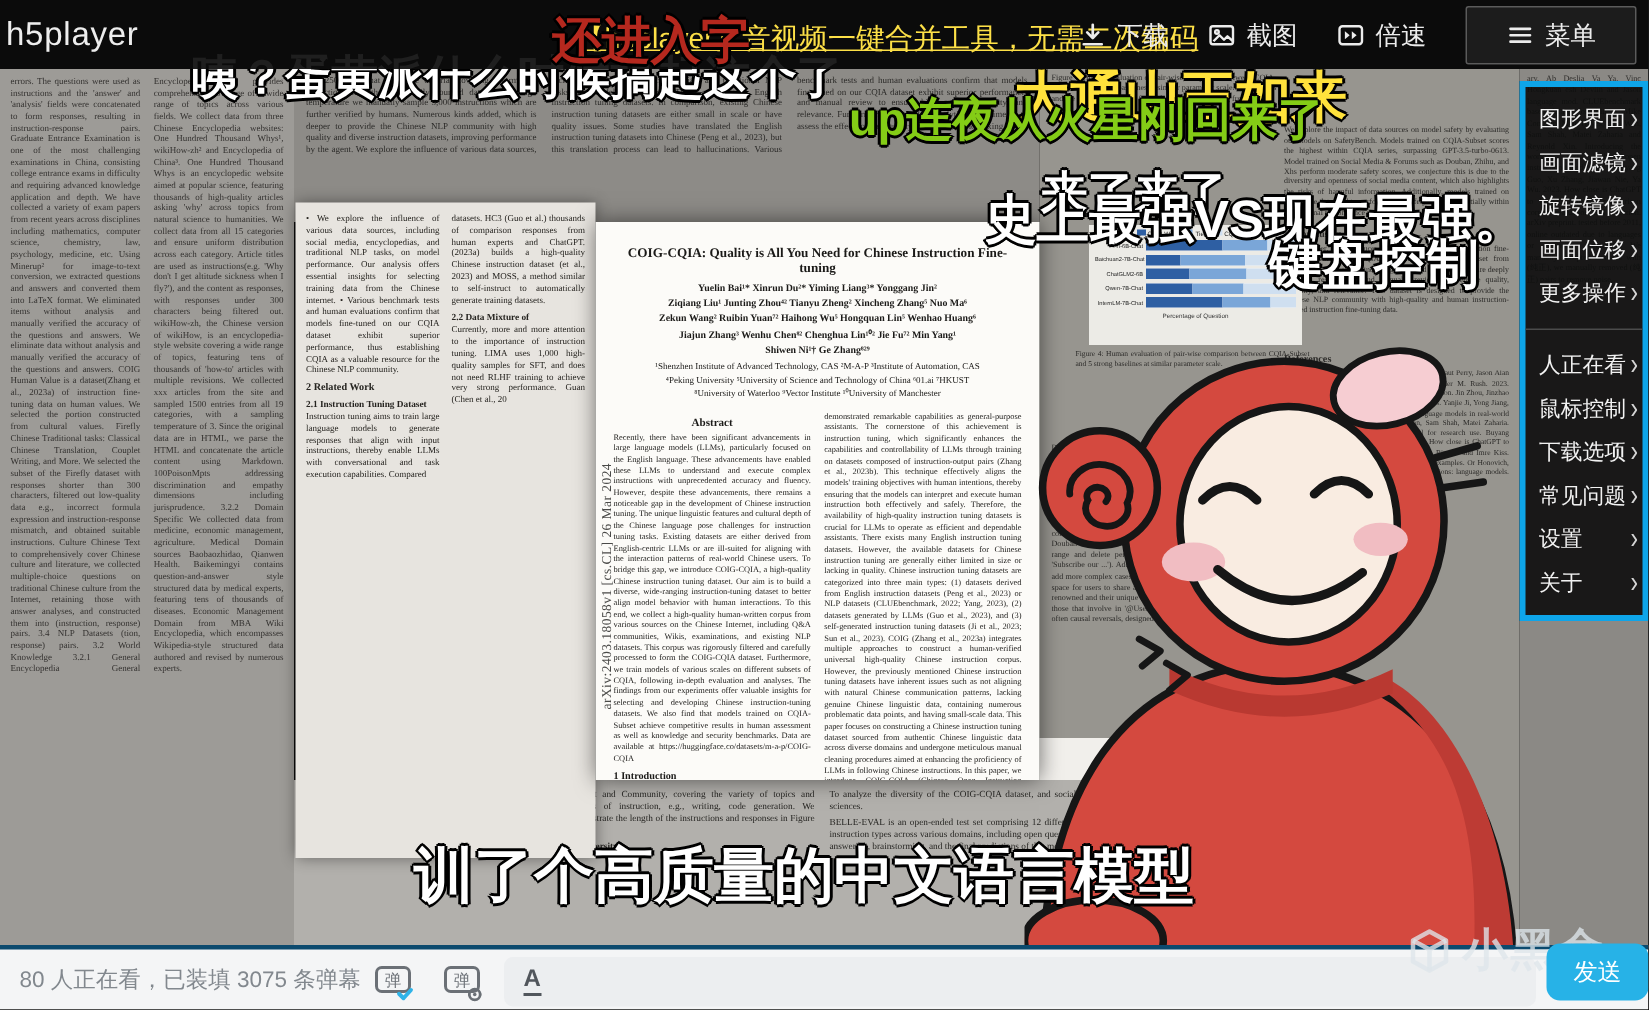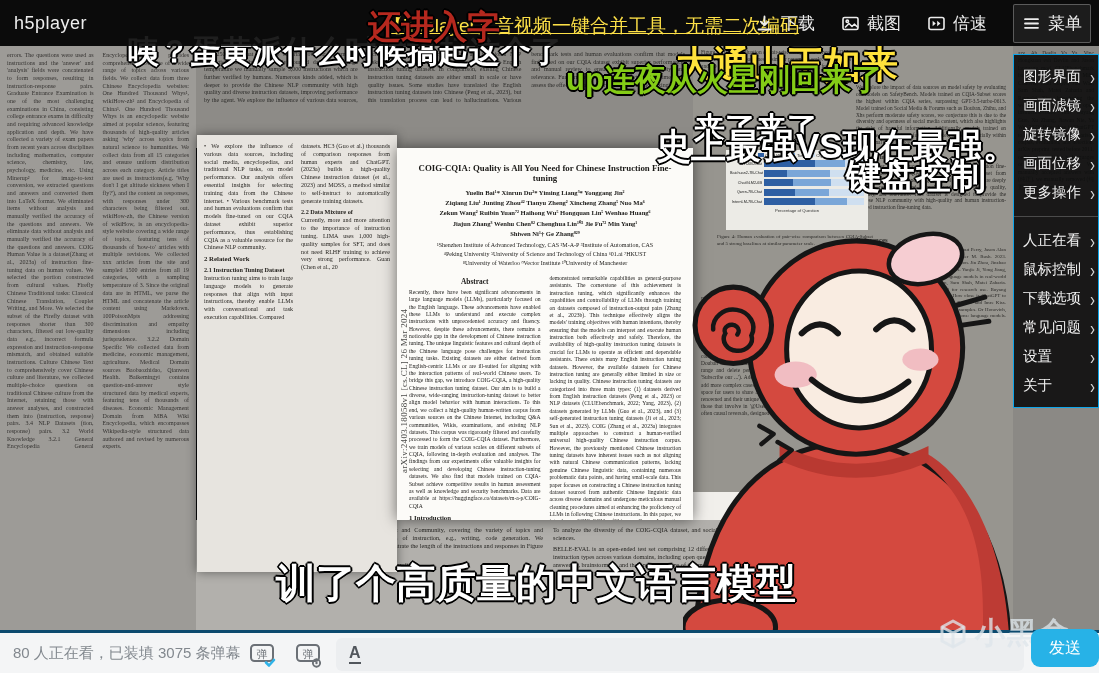--- a/index.html
+++ b/index.html
@@ -75,31 +75,31 @@
   .dm3{left:676px;top:40px;font-size:37px;}
   .dm4{left:566px;top:59px;font-size:31px;}
   .dm5{left:694px;top:108px;font-size:31px;}
   .dm6{left:656px;top:123px;font-size:35px;}
   .dm7{left:846px;top:153px;font-size:35px;}
   .dm8{left:276px;top:556px;font-size:40px;}
 
   
   .top-bar{position:absolute;left:0;top:0;width:100%;height:46px;background:rgba(12,12,12,0.92);
            z-index:10;display:flex;align-items:center;}
-  .brand{margin-left:14px;font-size:18px;color:#ededed;letter-spacing:0.5px;}
+  .brand{margin-left:4px;font-size:22px;color:#ededed;letter-spacing:0.5px;}
   .vtitle{position:absolute;left:384px;top:13px;font-size:19px;color:#fde047;text-decoration:underline;}
   .tb-actions{position:absolute;right:8px;top:0;height:46px;display:flex;align-items:center;gap:26px;justify-content:flex-end;}
   .tb-btn{display:flex;align-items:center;gap:7px;color:#ececec;font-size:17px;cursor:pointer;}
   .tb-btn svg{width:19px;height:19px;display:block;}
   .menu-btn{border:1px solid rgba(255,255,255,0.28);background:rgba(255,255,255,0.07);
-            padding:7px 8px;border-radius:2px;}
+            padding:7px 26px;border-radius:2px;}
 
   
   .menu-panel{position:absolute;left:1013px;top:54px;width:86px;z-index:10;
-              background:rgba(12,12,12,0.9);border:1px solid #0ea5e9;padding:7px 0;box-sizing:border-box;}
+              background:rgba(12,12,12,0.9);border:4px solid #0ea5e9;padding:7px 0;box-sizing:border-box;}
   .menu-item{height:29px;display:flex;align-items:center;justify-content:space-between;
              padding:0 3px 0 9px;color:#f2f2f2;font-size:14.5px;cursor:pointer;white-space:nowrap;}
   .menu-item .chev{color:#d5d5d5;font-size:15px;transform:scaleY(1.35);margin-left:1px;}
   .menu-divider{border-top:1px solid #4b4b4b;margin:9px 0;}
 
   
   .bottom-bar{position:absolute;left:0;top:630px;width:100%;height:43px;background:#f4f5f6;
               border-top:3px solid #0c4a6e;z-index:7;}
   .status{position:absolute;left:13px;top:11px;font-size:15px;color:#82888e;}
   .dm-icon{position:absolute;top:6px;width:30px;height:30px;cursor:pointer;}

